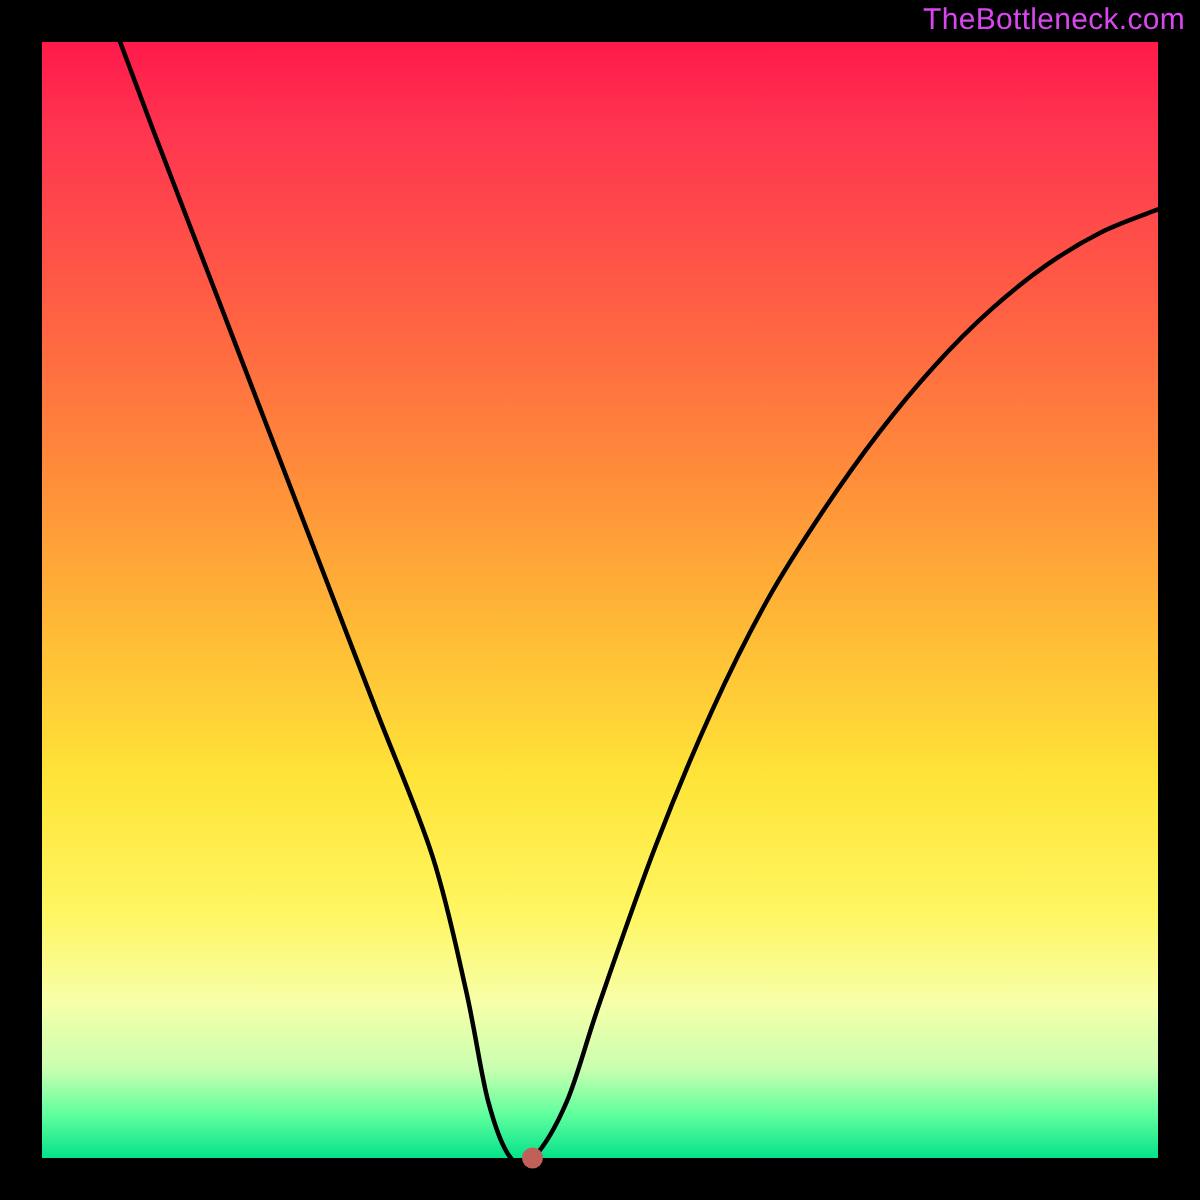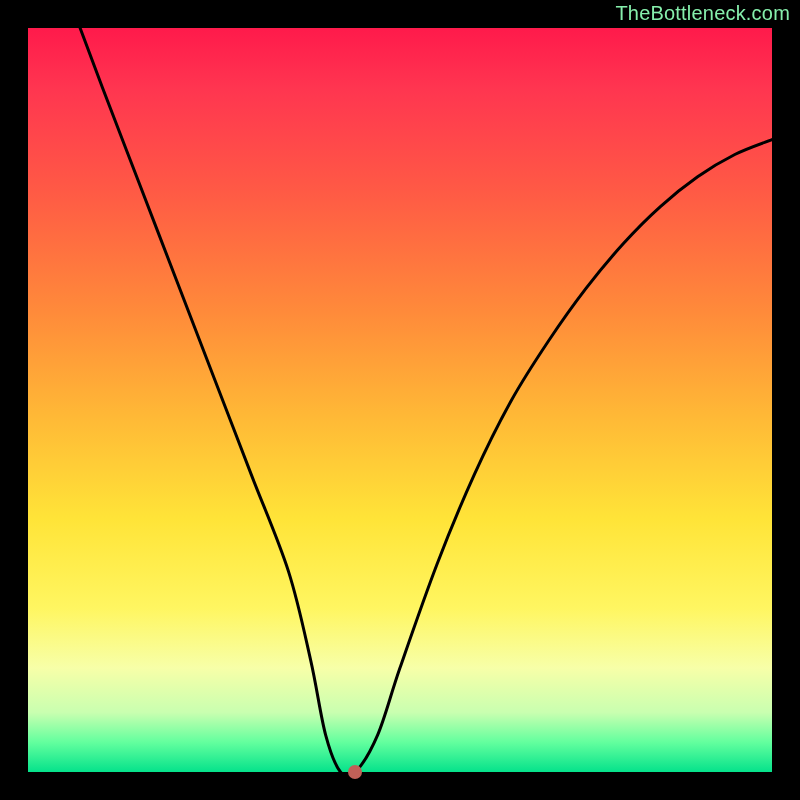--- a/index.html
+++ b/index.html
@@ -37,21 +37,21 @@
       #c9ffb0 92%,
       #63ff9e 96%,
       #05e28b 100%);
   }
   .watermark {
     position: absolute;
     top: 2px;
     right: 10px;
     font-family: Arial, Helvetica, sans-serif;
     font-size: 20px;
-    color: #86efac;
+    color: #d946ef;
     letter-spacing: 0.2px;
   }
   svg.curve {
     position: absolute;
     left: 0;
     top: 0;
     width: 744px;
     height: 744px;
   }
   .dot {

